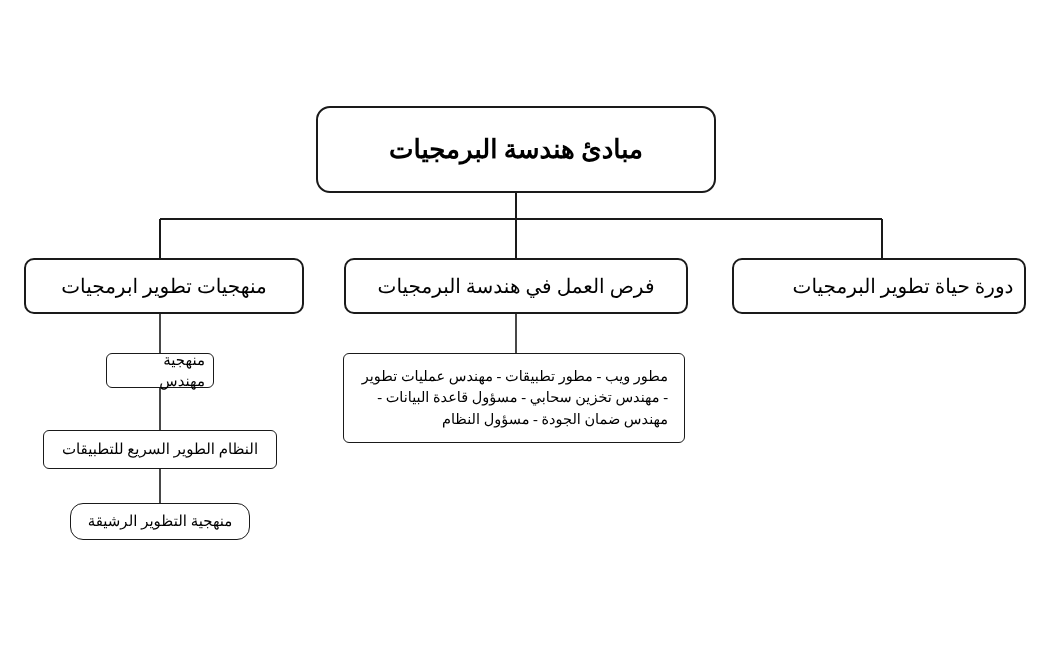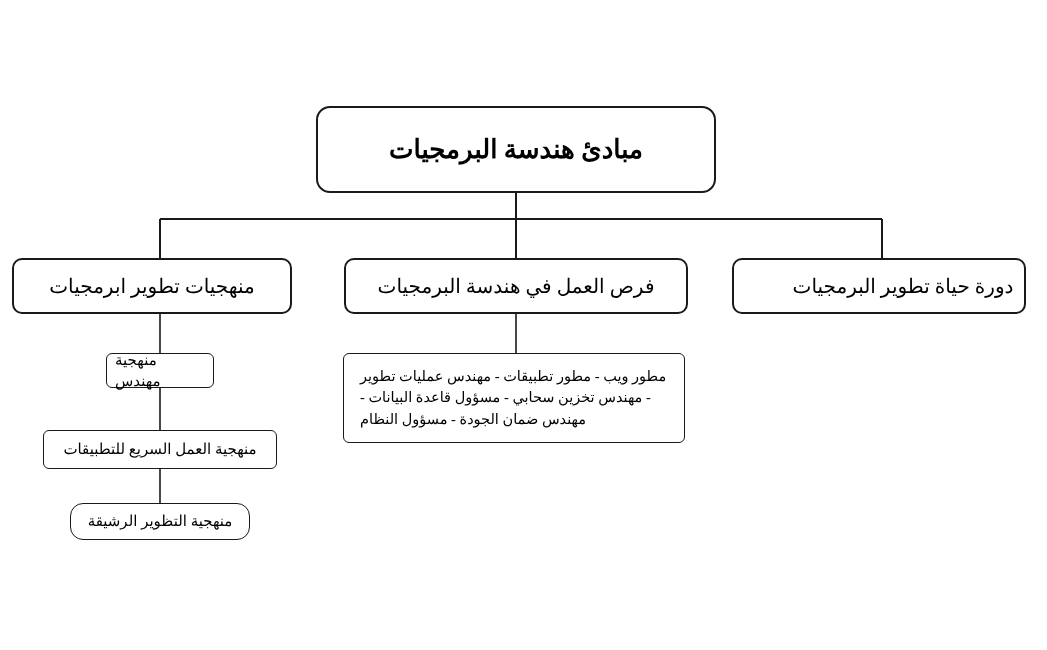--- a/index.html
+++ b/index.html
@@ -24,21 +24,21 @@
     pointer-events: none;
   }
   .node {
     position: absolute;
     box-sizing: border-box;
     background: #ffffff;
     border: 2px solid #1a1a1a;
     display: flex;
     align-items: center;
     justify-content: center;
-    text-align: left;
+    text-align: right;
     color: #000000;
     line-height: 1.35;
     direction: rtl;
   }
   .root {
     border-radius: 14px;
     font-weight: bold;
     font-size: 26px;
     letter-spacing: 0.5px;
   }
@@ -83,38 +83,38 @@
     <path d="M160,388 L160,430" stroke="#1a1a1a" stroke-width="1.6" fill="none"></path>
     <path d="M160,469 L160,503" stroke="#1a1a1a" stroke-width="1.6" fill="none"></path>
 
     <path d="M516,314 L516,353" stroke="#1a1a1a" stroke-width="1.6" fill="none"></path>
   </svg>
 
   <div class="node root" style="left:316px; top:106px; width:400px; height:87px;">
     <span class="node-text">مبادئ هندسة البرمجيات</span>
   </div>
 
-  <div class="node level2" style="left:12px; top:258px; width:280px; height:56px;">
+  <div class="node level2" style="left:24px; top:258px; width:280px; height:56px;">
     <span class="node-text">منهجيات تطوير ابرمجيات</span>
   </div>
 
   <div class="node level2" style="left:344px; top:258px; width:344px; height:56px;">
     <span class="node-text">فرص العمل في هندسة البرمجيات</span>
   </div>
 
   <div class="node level2" style="left:732px; top:258px; width:294px; height:56px;padding-left:48px;">
     <span class="node-text">دورة حياة تطوير البرمجيات</span>
   </div>
 
   <div class="node leaf" style="left:106px; top:353px; width:108px; height:35px;">
     <span class="node-text">منهجية مهندس</span>
   </div>
 
   <div class="node leaf" style="left:43px; top:430px; width:234px; height:39px;">
-    <span class="node-text">منهجية العمل السريع للتطبيقات</span>
+    <span class="node-text">النظام الطوير السريع للتطبيقات</span>
   </div>
 
   <div class="node leaf" style="left:70px; top:503px; width:180px; height:37px;border-radius:13px;">
     <span class="node-text">منهجية التظوير الرشيقة</span>
   </div>
 
   <div class="node detail" style="left:343px; top:353px; width:342px; height:90px;">
     <span class="node-text">مطور ويب - مطور تطبيقات - مهندس عمليات تطوير  - مهندس تخزين سحابي - مسؤول قاعدة البيانات - مهندس ضمان الجودة - مسؤول النظام</span>
   </div>
 

